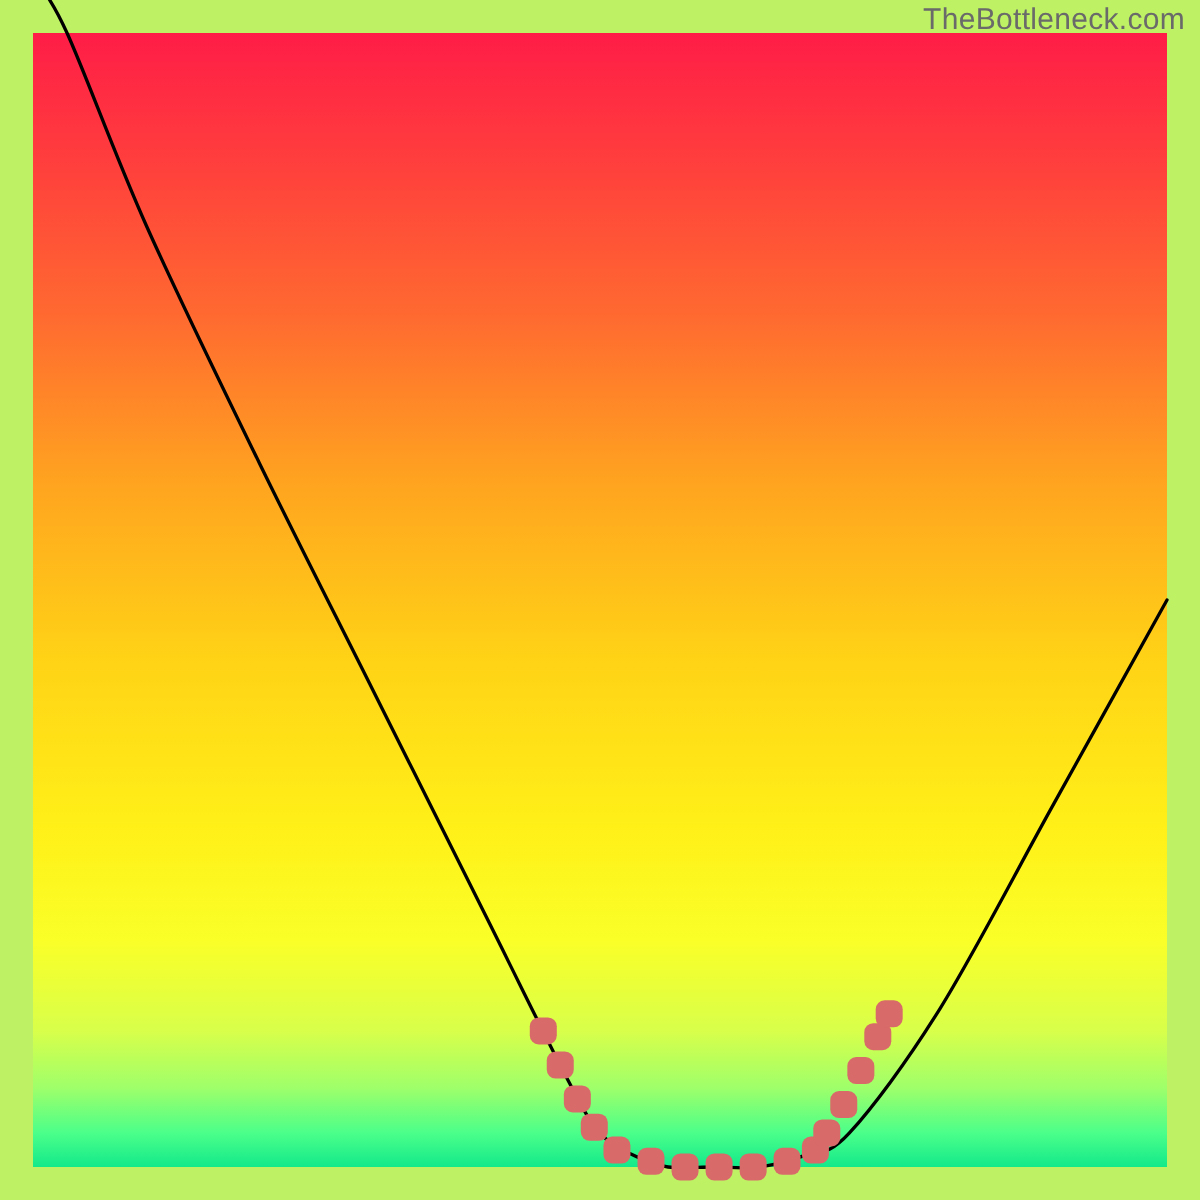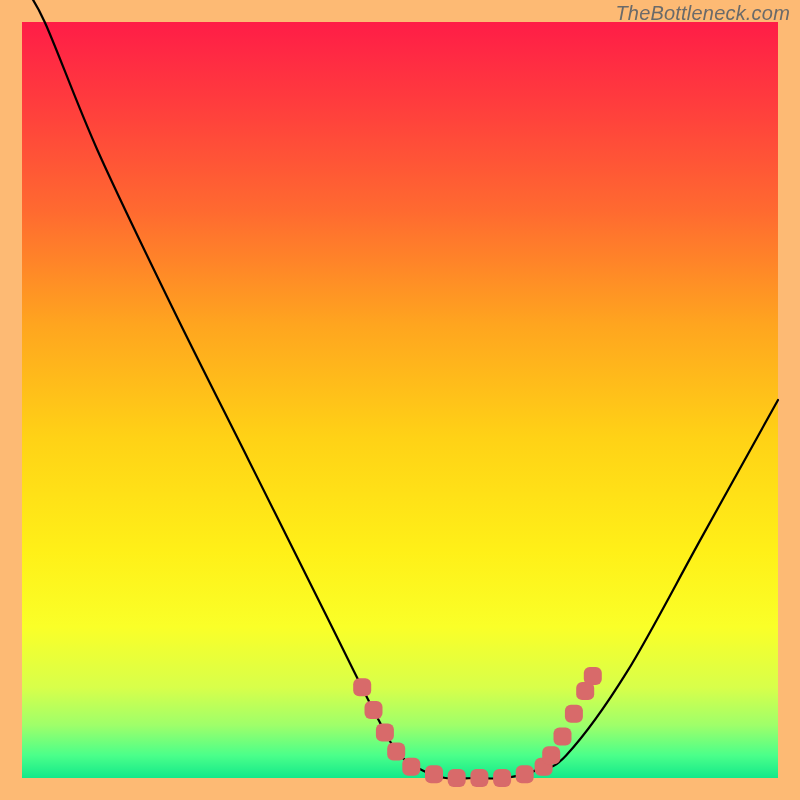--- a/index.html
+++ b/index.html
@@ -9,22 +9,21 @@
     height: 800px;
     background: #000;
     overflow: hidden;
   }
   .frame {
     position: absolute;
     left: 0;
     top: 0;
     width: 800px;
     height: 800px;
-    background: #fdba74;
-    font-style: italic;
+    background: #bef264;
   }
   .plot {
     position: absolute;
     left: 22px;
     top: 22px;
     width: 756px;
     height: 756px;
     background: linear-gradient(to bottom,
       #ff1d47 0%,
       #ff3a3e 10%,

